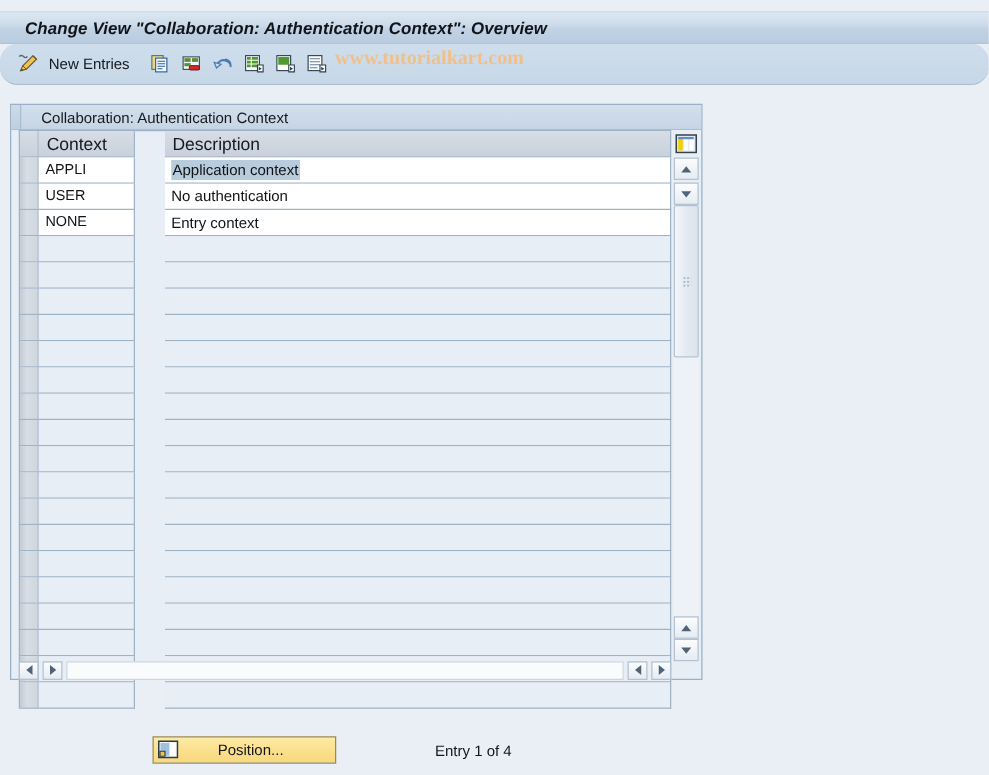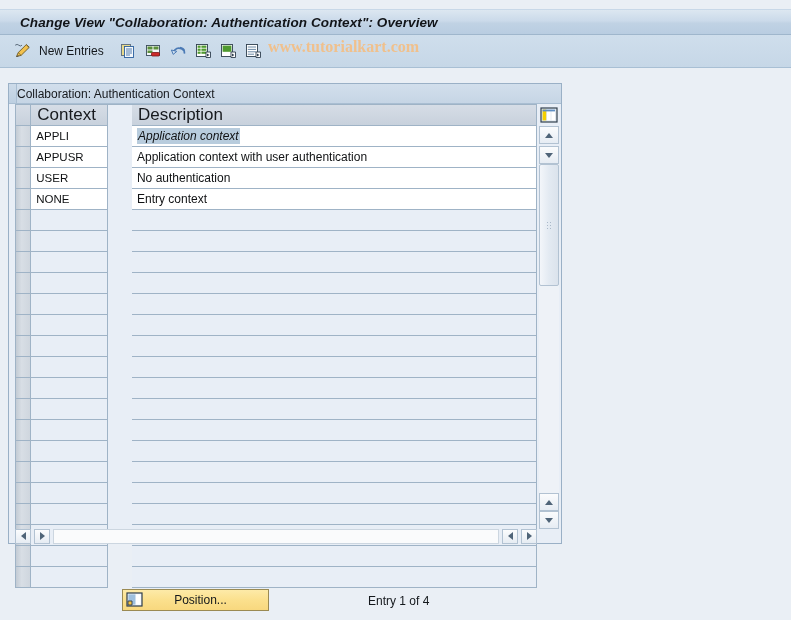--- a/index.html
+++ b/index.html
@@ -43,20 +43,21 @@
   #toolbar {
     position: absolute;
     left: 0; top: 35px;
     width: 791px; height: 33px;
     background: linear-gradient(to bottom, #cfdeec 0%, #c6d7e7 100%);
     border-bottom: 1px solid #a8bfd4;
     box-sizing: border-box;
     display: flex;
     align-items: center;
     overflow: hidden;
+    border-radius: 14px;
   }
   .pencil-btn {
     margin-left: 13px;
     width: 20px; height: 20px;
     display: flex; align-items: center; justify-content: center;
   }
   .new-entries-label {
     margin-left: 6px;
     font-size: 12px;
     color: #14181c;
@@ -97,21 +98,21 @@
     align-items: center;
     box-sizing: border-box;
   }
   #panel-header .ph-tab {
     width: 8px; height: 100%;
     border-right: 1px solid #a9bed2;
     background: linear-gradient(to bottom, #cddbe9, #bdcfe1);
     box-sizing: border-box;
   }
   #panel-header .ph-text {
-    margin-left: 0;
+    margin-left: 16px;
     font-size: 12px;
     color: #16191d;
     white-space: nowrap;
   }
 
   
   #grid-wrap {
     position: absolute;
     left: 0; top: 20px;
     width: 552px; height: 439px;
@@ -141,21 +142,21 @@
   }
   .c-sel {
     width: 16px;
     background: linear-gradient(to right, #c3cbd4 0%, #d8dee5 40%, #cfd6de 100%);
   }
   .c-ctx { width: 80px; }
   .c-desc { width: 424px; border-right: 1px solid #9fb3c6; margin-left: 24px; }
 
   .hdr-row .cell {
     background: linear-gradient(to bottom, #d6dde6 0%, #c8d1dc 100%);
-    font-size: 17px;
+    font-size: 14px;
     color: #16191d;
     padding-left: 6px;
   }
   .hdr-row .c-sel { padding-left: 0; }
 
   .data-row .c-ctx {
     background: #ffffff;
     font-family: Liberation Sans, sans-serif;
     font-size: 11.5px;
     padding-left: 5px;
@@ -163,21 +164,20 @@
   }
   .data-row .c-desc {
     background: #ffffff;
     font-size: 12px;
     padding-left: 5px;
     color: #101214;
   }
   .data-row .c-desc .sel-text {
     background: #b8ccdd;
     padding: 1px 1px 1px 1px;
-    font-style: italic;
   }
   .empty-row .c-ctx,
   .empty-row .c-desc {
     background: #e8eef6;
   }
 
   
   #vscroll {
     position: absolute;
     left: 530px; top: 0px;
@@ -276,21 +276,21 @@
   }
   #position-button .pos-label {
     flex: 1;
     text-align: center;
     font-size: 12px;
     color: #14181c;
     padding-right: 10px;
   }
   #entry-status {
     position: absolute;
-    left: 368px; top: 594px;
+    left: 348px; top: 594px;
     font-size: 12px;
     color: #14181c;
     white-space: nowrap;
   }
 </style>
 </head>
 <body>
 
 <div id="titlebar">
   <span class="title-text">Change View "Collaboration: Authentication Context": Overview</span>
@@ -403,25 +403,20 @@
       </div>
 
       <div class="grid-row data-row">
         <div class="cell c-sel"></div>
         <div class="cell c-ctx">APPLI</div>
         <div class="cell c-desc">
             <span class="sel-text">Application context</span>
           </div>
       </div>
 
-      <div class="grid-row data-row">
-        <div class="cell c-sel"></div>
-        <div class="cell c-ctx">APPUSR</div>
-        <div class="cell c-desc">Application context with user authentication</div>
-      </div>
 
       <div class="grid-row data-row">
         <div class="cell c-sel"></div>
         <div class="cell c-ctx">USER</div>
         <div class="cell c-desc">No authentication</div>
       </div>
 
       <div class="grid-row data-row">
         <div class="cell c-sel"></div>
         <div class="cell c-ctx">NONE</div>

